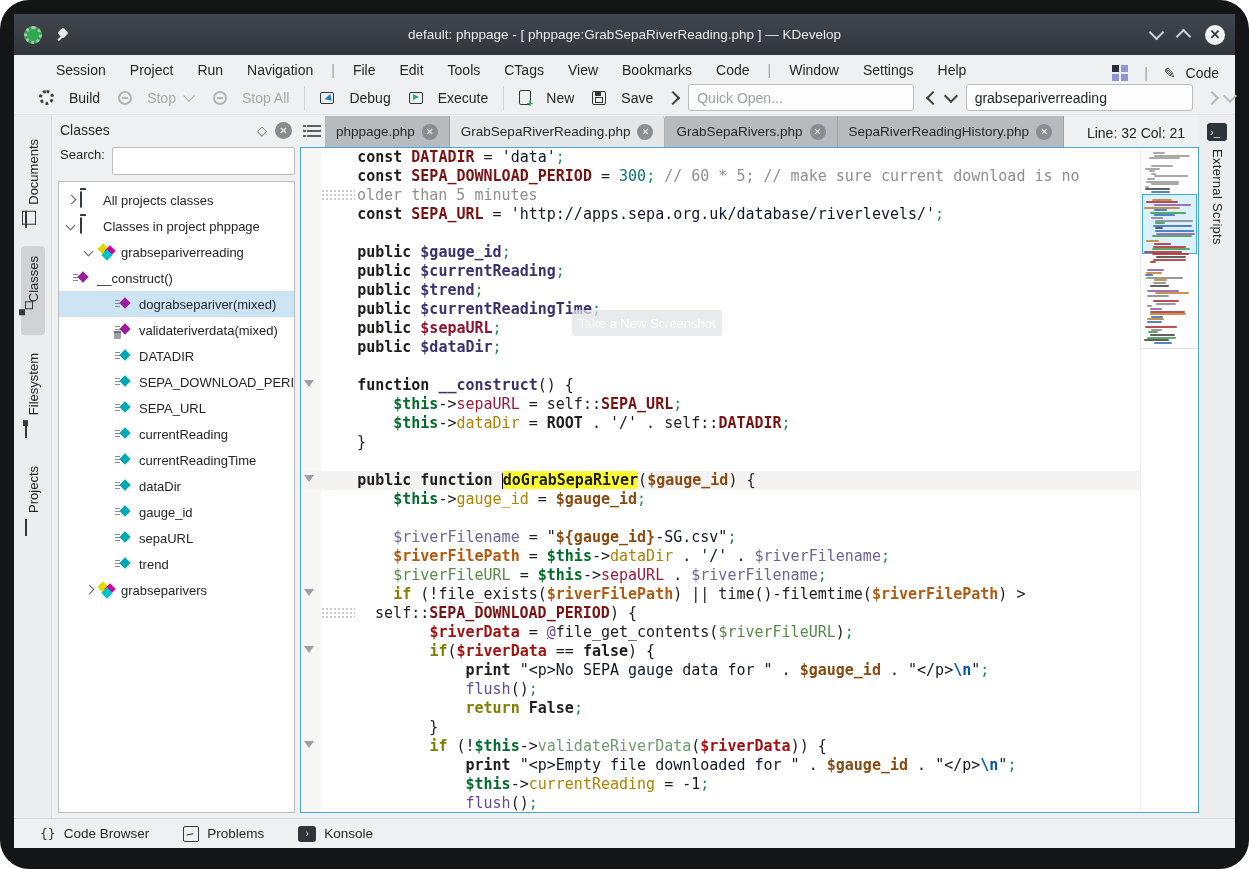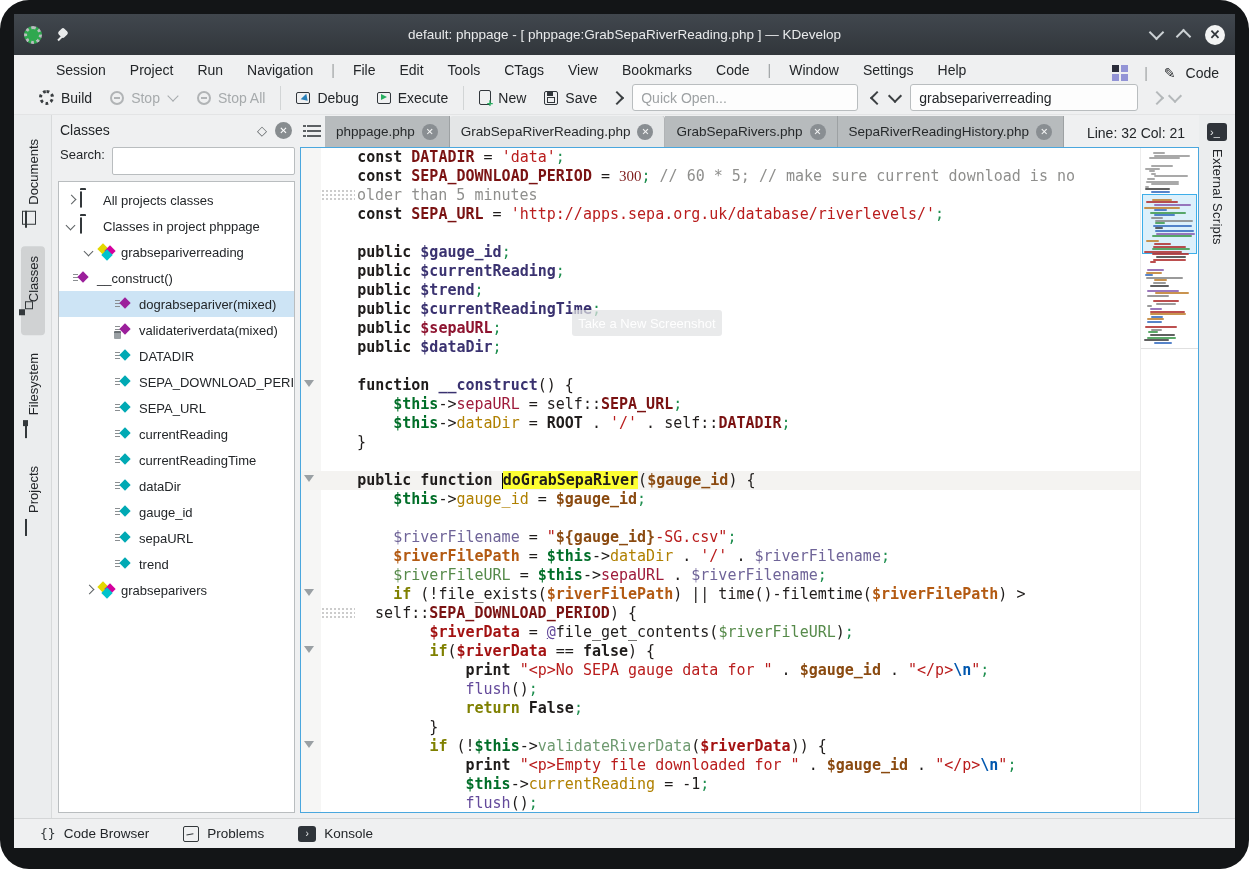--- a/index.html
+++ b/index.html
@@ -23,21 +23,21 @@
   .menu-item{padding:3px 12px;}
   .menu-sep{color:#9da1a3;padding:0 6px;}
   .menubar-right{margin-left:auto;display:flex;align-items:center;gap:10px;padding-right:16px;}
   .gridicon{width:16px;height:16px;display:grid;grid-template-columns:7px 7px;grid-template-rows:7px 7px;gap:2px;}
   .gridicon i{display:block;background:#9394d6;}
   .gridicon i:first-child{background:#2a2c3a;}
   .pencil{font-size:14px;color:#232629;}
   .toolbar{position:absolute;left:14px;top:81px;right:14px;height:34px;background:#eff0f1;display:flex;align-items:center;
     padding-left:16px;box-sizing:border-box;font-size:14px;color:#232629;border-bottom:1px solid #e3e4e5;}
   .tbtn{display:flex;align-items:center;gap:7px;padding:5px 9px;}
-  .tbtn .lbl{white-space:nowrap;}
+  .tbtn .lbl{white-space:nowrap;margin-left:8px;}
   .tbtn.disabled{color:#a6aaac;}
   .tsep{width:1px;height:24px;background:#d2d5d6;margin:0 6px;}
   .ddchev{width:7px;height:7px;border-right:1.6px solid #a6aaac;border-bottom:1.6px solid #a6aaac;transform:rotate(45deg);margin:-3px 2px 0 2px;}
   .navchev{width:8px;height:8px;border-right:2px solid #3b3f42;border-bottom:2px solid #3b3f42;display:inline-block;}
   .navchev.left{transform:rotate(135deg);} .navchev.right{transform:rotate(-45deg);} .navchev.down{transform:rotate(45deg);margin-top:-4px;}
   .navchev.dim{border-color:#b4b8ba;}
   .tinput{height:27px;background:#fdfdfd;border:1px solid #b9bdbf;border-radius:3px;font-size:14px;
     padding:0 8px;box-sizing:border-box;color:#232629;font-family:"Liberation Sans",sans-serif;}
   .tinput::placeholder{color:#9da1a3;}
   
@@ -104,21 +104,21 @@
   .iconborder{position:absolute;left:0;top:0;bottom:0;width:20px;background:#f6f6f5;}
   .lines{position:absolute;left:0;top:0;right:57px;bottom:0;overflow:hidden;
     font-family:"DejaVu Sans Mono",monospace;font-size:15px;line-height:19px;color:#1f1c1b;}
   .eline{height:19px;white-space:pre;position:relative;padding-left:20px;}
   .eline.cur{background:#f4f3f1;}
   .fold{position:absolute;left:3px;top:4px;width:0;height:0;border:5px solid transparent;border-top:7px solid #9aa0a4;}
   .hatch{display:inline-block;width:34px;height:13px;margin-right:2px;vertical-align:middle;
     background:radial-gradient(#cccccc 1px,transparent 1.3px) 0 0/4px 4px;}
   .caret{display:inline-block;width:2px;height:16px;background:#000;vertical-align:text-bottom;margin-right:-1px;}
   .sy-p{color:#1f1c1b;} .sy-k{color:#1f1c1b;font-weight:bold;} .sy-ctl{color:#7f8000;font-weight:bold;}
-  .sy-cn{color:#7a1212;font-weight:bold;} .sy-s{color:#b91c1c;} .sy-n{color:#7f1d1d;font-family:Liberation Serif, serif;} .sy-c{color:#8f8f8d;}
+  .sy-cn{color:#7a1212;font-weight:bold;} .sy-s{color:#0f172a;} .sy-n{color:#0f766e;} .sy-c{color:#8f8f8d;}
   .sy-t{color:#006e28;font-weight:bold;} .sy-mo{color:#b08000;} .sy-mr{color:#9e1a3a;}
   .sy-vp{color:#6f6498;} .sy-vo{color:#b35a12;font-weight:bold;} .sy-vg{color:#568a4a;}
   .sy-vr{color:#a31111;font-weight:bold;} .sy-vb{color:#8a4a10;font-weight:bold;}
   .sy-e{color:#0057ae;font-weight:bold;} .sy-fp{color:#644a9b;} .sy-at{color:#644a9b;text-decoration:underline;}
   .sy-fv{color:#6f9a70;} .sy-ind{color:#3a3270;font-weight:bold;} .sy-sdecl{color:#8e1430;font-weight:bold;}
   .sy-sm{color:#1d8e4e;} .sy-hl{color:#1f1c1b;font-weight:bold;background:#fdff33;}
   .minimap{position:absolute;right:0;top:0;bottom:0;width:57px;background:#fff;border-left:1px solid #ececec;}
   .mm-bar{position:absolute;height:2px;border-radius:1px;opacity:.85;}
   .mm-view{position:absolute;left:1px;right:1px;top:46px;height:58px;background:rgba(61,174,233,.18);border:1px solid #3daee9;}
   .mm-div{position:absolute;left:0;right:0;top:200px;height:1px;background:#e0e0e0;}

